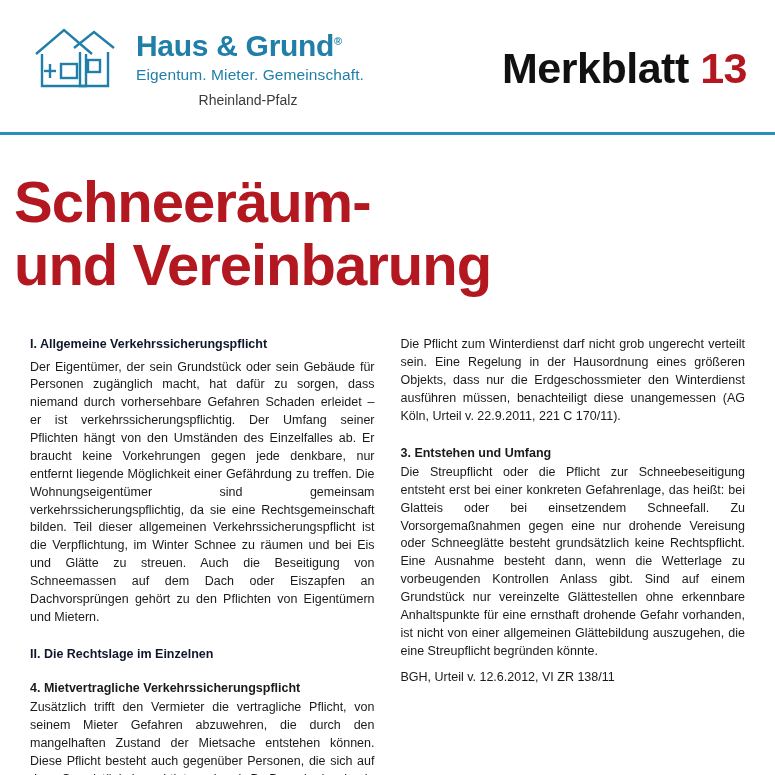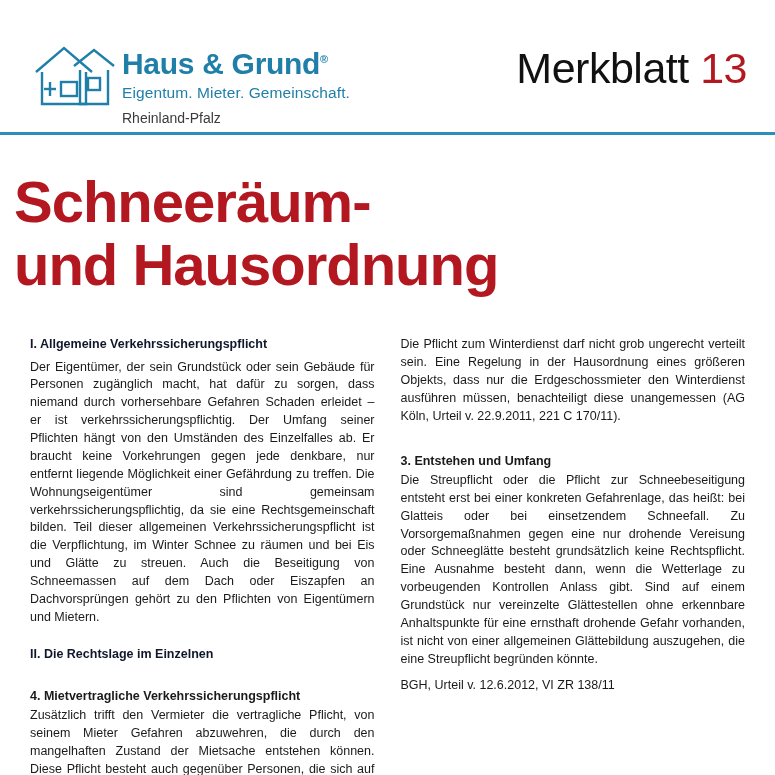--- a/index.html
+++ b/index.html
@@ -18,21 +18,21 @@
   .header {
     position: relative;
     height: 128px;
     padding: 22px 30px 0 30px;
     display: flex;
     align-items: flex-start;
   }
   .logo-block {
     display: flex;
     align-items: flex-start;
-    margin-top: 18px;
+    gap: 14px;
   }
   .logo-mark {
     width: 92px;
     height: 72px;
     flex: 0 0 auto;
     margin-top: 2px;
   }
   .brand-text {
     padding-top: 8px;
   }
@@ -53,29 +53,29 @@
   .brand-tag {
     font-size: 15.5px;
     color: #1f7fa8;
     margin-top: 4px;
     letter-spacing: 0.1px;
   }
   .brand-region {
     font-size: 14px;
     color: #3b3b3b;
     margin-top: 8px;
-    text-align: left;
+    text-align: center;
     padding-right: 4px;
   }
   .merkblatt {
     position: absolute;
     right: 28px;
     top: 44px;
     font-size: 43px;
-    font-weight: normal;
+    font-weight: bold;
     letter-spacing: -0.5px;
     color: #111111;
     white-space: nowrap;
   }
   .merkblatt .num { color: #b3171f; }
 
   .rule-blue {
     height: 3px;
     background: #2a8fba;
     margin: 4px 0 0 0;
@@ -106,21 +106,21 @@
     color: #0f172a;
     font-size: 12.5px;
     font-weight: bold;
     margin: 0 0 6px 0;
     line-height: 1.3;
   }
   h3.sec-dark {
     color: #1a1a1a;
     font-size: 12.5px;
     font-weight: bold;
-    margin: 8px 0 3px 0;
+    margin: 0 0 3px 0;
     line-height: 1.3;
   }
   p.body {
     font-size: 12.5px;
     line-height: 1.43;
     margin: 0 0 12px 0;
     text-align: justify;
     hyphens: auto;
   }
   p.tight { margin-bottom: 8px; }
@@ -155,21 +155,21 @@
   <div class="merkblatt">
     <span>Merkblatt</span>
     <span class="num">13</span>
   </div>
 </div>
 <div class="rule-blue"></div>
 
 <div class="doc-title">
   <h1>
     <span>Schneeräum-</span><br>
-    <span>und Hausordnung</span>
+    <span>und Vereinbarung</span>
   </h1>
 </div>
 
 <div class="columns">
 
   <div class="col">
     <h2 class="sec-blue">I. Allgemeine Verkehrssicherungspflicht</h2>
     <p class="body">Der Eigentümer, der sein Grundstück oder sein Gebäude für Personen zugänglich macht, hat dafür zu sorgen, dass niemand durch vorhersehbare Gefahren Schaden erleidet – er ist verkehrssicherungspflichtig. Der Umfang seiner Pflichten hängt von den Umständen des Einzelfalles ab. Er braucht keine Vorkehrungen gegen jede denkbare, nur entfernt liegende Möglichkeit einer Gefährdung zu treffen. Die Wohnungseigentümer sind gemeinsam verkehrssicherungspflichtig, da sie eine Rechtsgemeinschaft bilden. Teil dieser allgemeinen Verkehrssicherungspflicht ist die Verpflichtung, im Winter Schnee zu räumen und bei Eis und Glätte zu streuen. Auch die Beseitigung von Schneemassen auf dem Dach oder Eiszapfen an Dachvorsprüngen gehört zu den Pflichten von Eigentümern und Mietern.</p>
     <div class="gap-sm"></div>
     <h2 class="sec-blue">II. Die Rechtslage im Einzelnen</h2>

